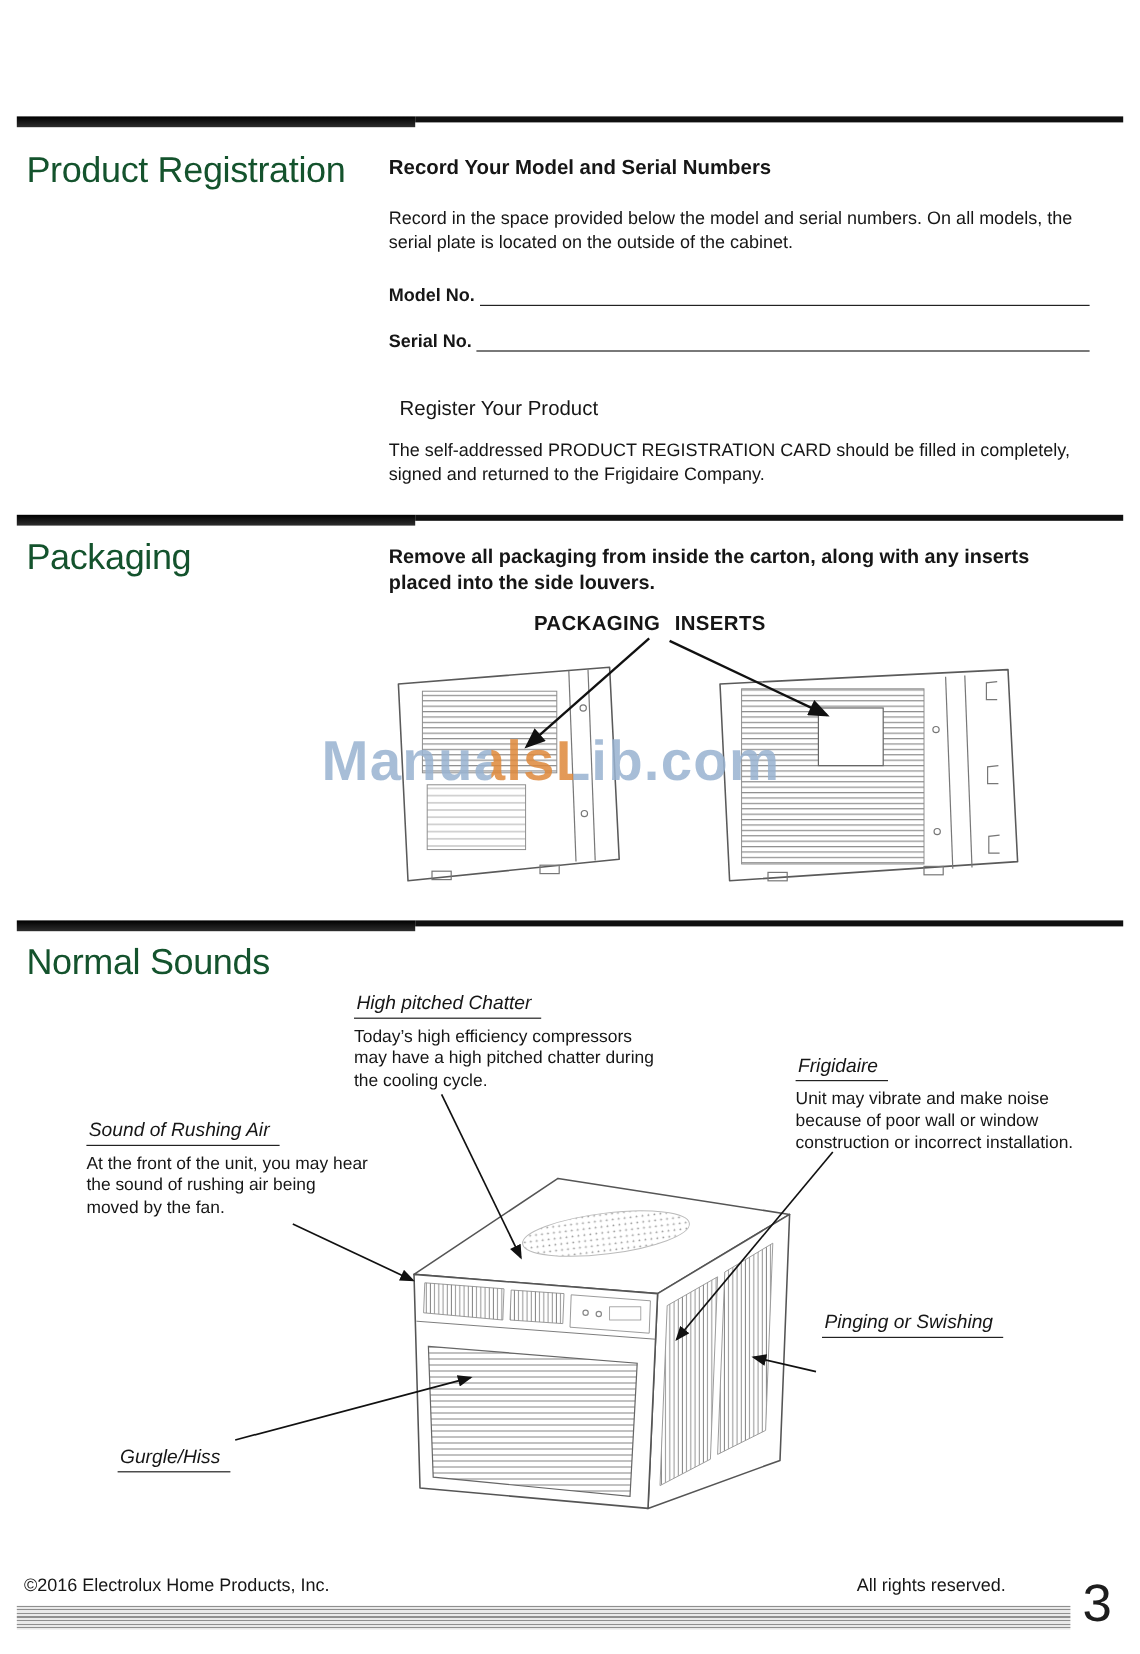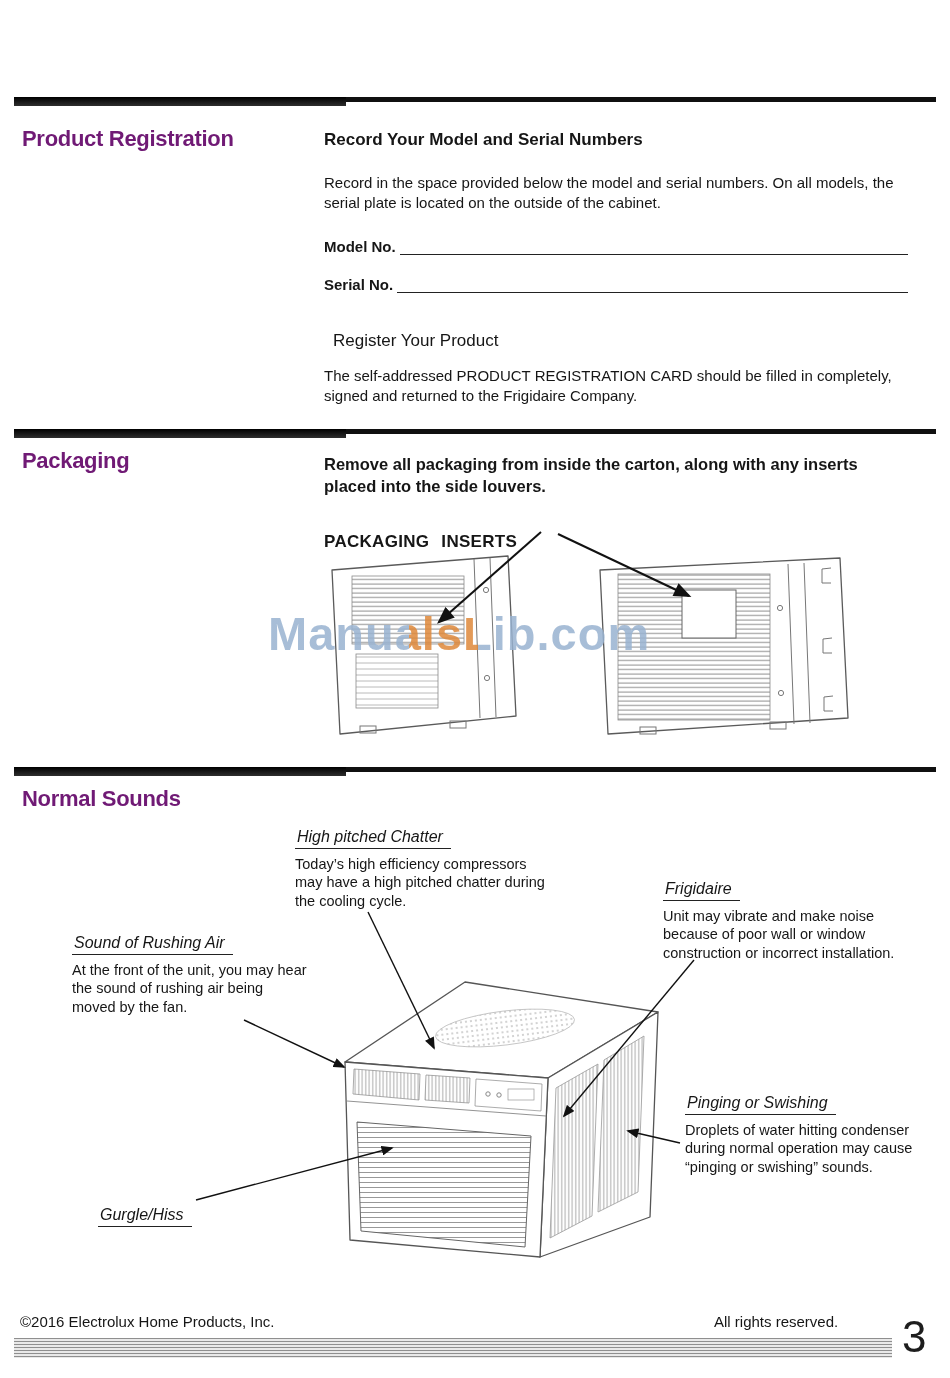--- a/index.html
+++ b/index.html
@@ -14,38 +14,38 @@
       repeating-linear-gradient(135deg,#9e9e9e 0 2px,#cbcbcb 2px 4px);}
   .band h1{line-height:62px;text-align:center;font-size:29px;font-weight:700;color:#101010;
     letter-spacing:.2px;text-shadow:.5px .5px 0 #e9e9e9;white-space:nowrap}
 
   
   .divider{position:absolute;left:14px;width:922px;height:10px}
   .divider .thick{position:absolute;left:0;top:0;width:332px;height:9px;background:linear-gradient(180deg,#000,#2e2e2e)}
   .divider .thin{position:absolute;left:332px;top:0;width:590px;height:4.5px;background:#101010}
   .d1{top:97px}.d2{top:429px}.d3{top:767px}
 
-  .stitle{position:absolute;font-size:22px;font-weight:700;letter-spacing:-.3px;color:#701a75;white-space:nowrap}
+  .stitle{position:absolute;font-size:30px;font-weight:400;letter-spacing:-.3px;color:#14532d;white-space:nowrap}
   .t-reg{left:22px;top:126px}
   .t-pack{left:22px;top:448px}
   .t-sounds{left:22px;top:786px}
 
   
   .h-record{position:absolute;left:324px;top:130px;font-size:17px;font-weight:700}
   .b-record{position:absolute;left:324px;top:173px;width:600px;font-size:15px;line-height:1.35}
   .fill-row{position:absolute;left:324px;width:584px;display:flex;align-items:flex-end}
   .r-model{top:238px}.r-serial{top:276px}
   .flabel{font-size:15px;font-weight:700;white-space:nowrap}
   .fline{flex:1;border-bottom:1.4px solid #222;height:17px;margin-left:4px}
   .h-register{position:absolute;left:333px;top:331px;font-size:17px;font-weight:400}
   .b-register{position:absolute;left:324px;top:366px;width:600px;font-size:15px;line-height:1.35}
 
   
   .pack-instr{position:absolute;left:324px;top:453px;width:558px;font-size:16.5px;font-weight:700;line-height:1.35}
-  .inserts-label{position:absolute;left:324px;top:532px;width:435px;text-align:left;
+  .inserts-label{position:absolute;left:324px;top:510px;width:435px;text-align:center;
     font-size:17px;font-weight:700;word-spacing:7px;letter-spacing:.3px}
   .pack-art{position:absolute;left:300px;top:528px}
   .watermark{position:absolute;left:268px;top:606px;font-size:47px;font-weight:700;letter-spacing:1px;
     color:rgba(152,178,206,.85);white-space:nowrap;z-index:3}
   @supports ((-webkit-background-clip:text) or (background-clip:text)){
     .watermark{background:linear-gradient(90deg,rgba(152,178,208,.85) 0 37%,rgba(222,136,58,.85) 37% 55%,rgba(152,178,208,.85) 55% 100%);
       -webkit-background-clip:text;background-clip:text;color:transparent}}
 
   
   .sounds-art{position:absolute;left:0;top:770px}
@@ -214,21 +214,20 @@
     <div class="callout c1">
       <span class="ctitle">Frigidaire</span>
       <p class="cbody">Unit may vibrate and make noise because of poor wall or window construction or incorrect installation.</p>
     </div>
     <div class="callout c2">
       <span class="ctitle">Sound of Rushing Air</span>
       <p class="cbody">At the front of the unit, you may hear the sound of rushing air being moved by the fan.</p>
     </div>
     <div class="callout c3">
       <span class="ctitle">Pinging or Swishing</span>
-      <p class="cbody">Droplets of water hitting condenser during normal operation may cause “pinging or swishing” sounds.</p>
     </div>
     <div class="callout c4">
       <span class="ctitle">Gurgle/Hiss</span>
     </div>
   </section>
 
   <footer>
     <span class="f-left">©2016 Electrolux Home Products, Inc.</span>
     <span class="f-right">All rights reserved.</span>
     <div class="f-band"></div>

